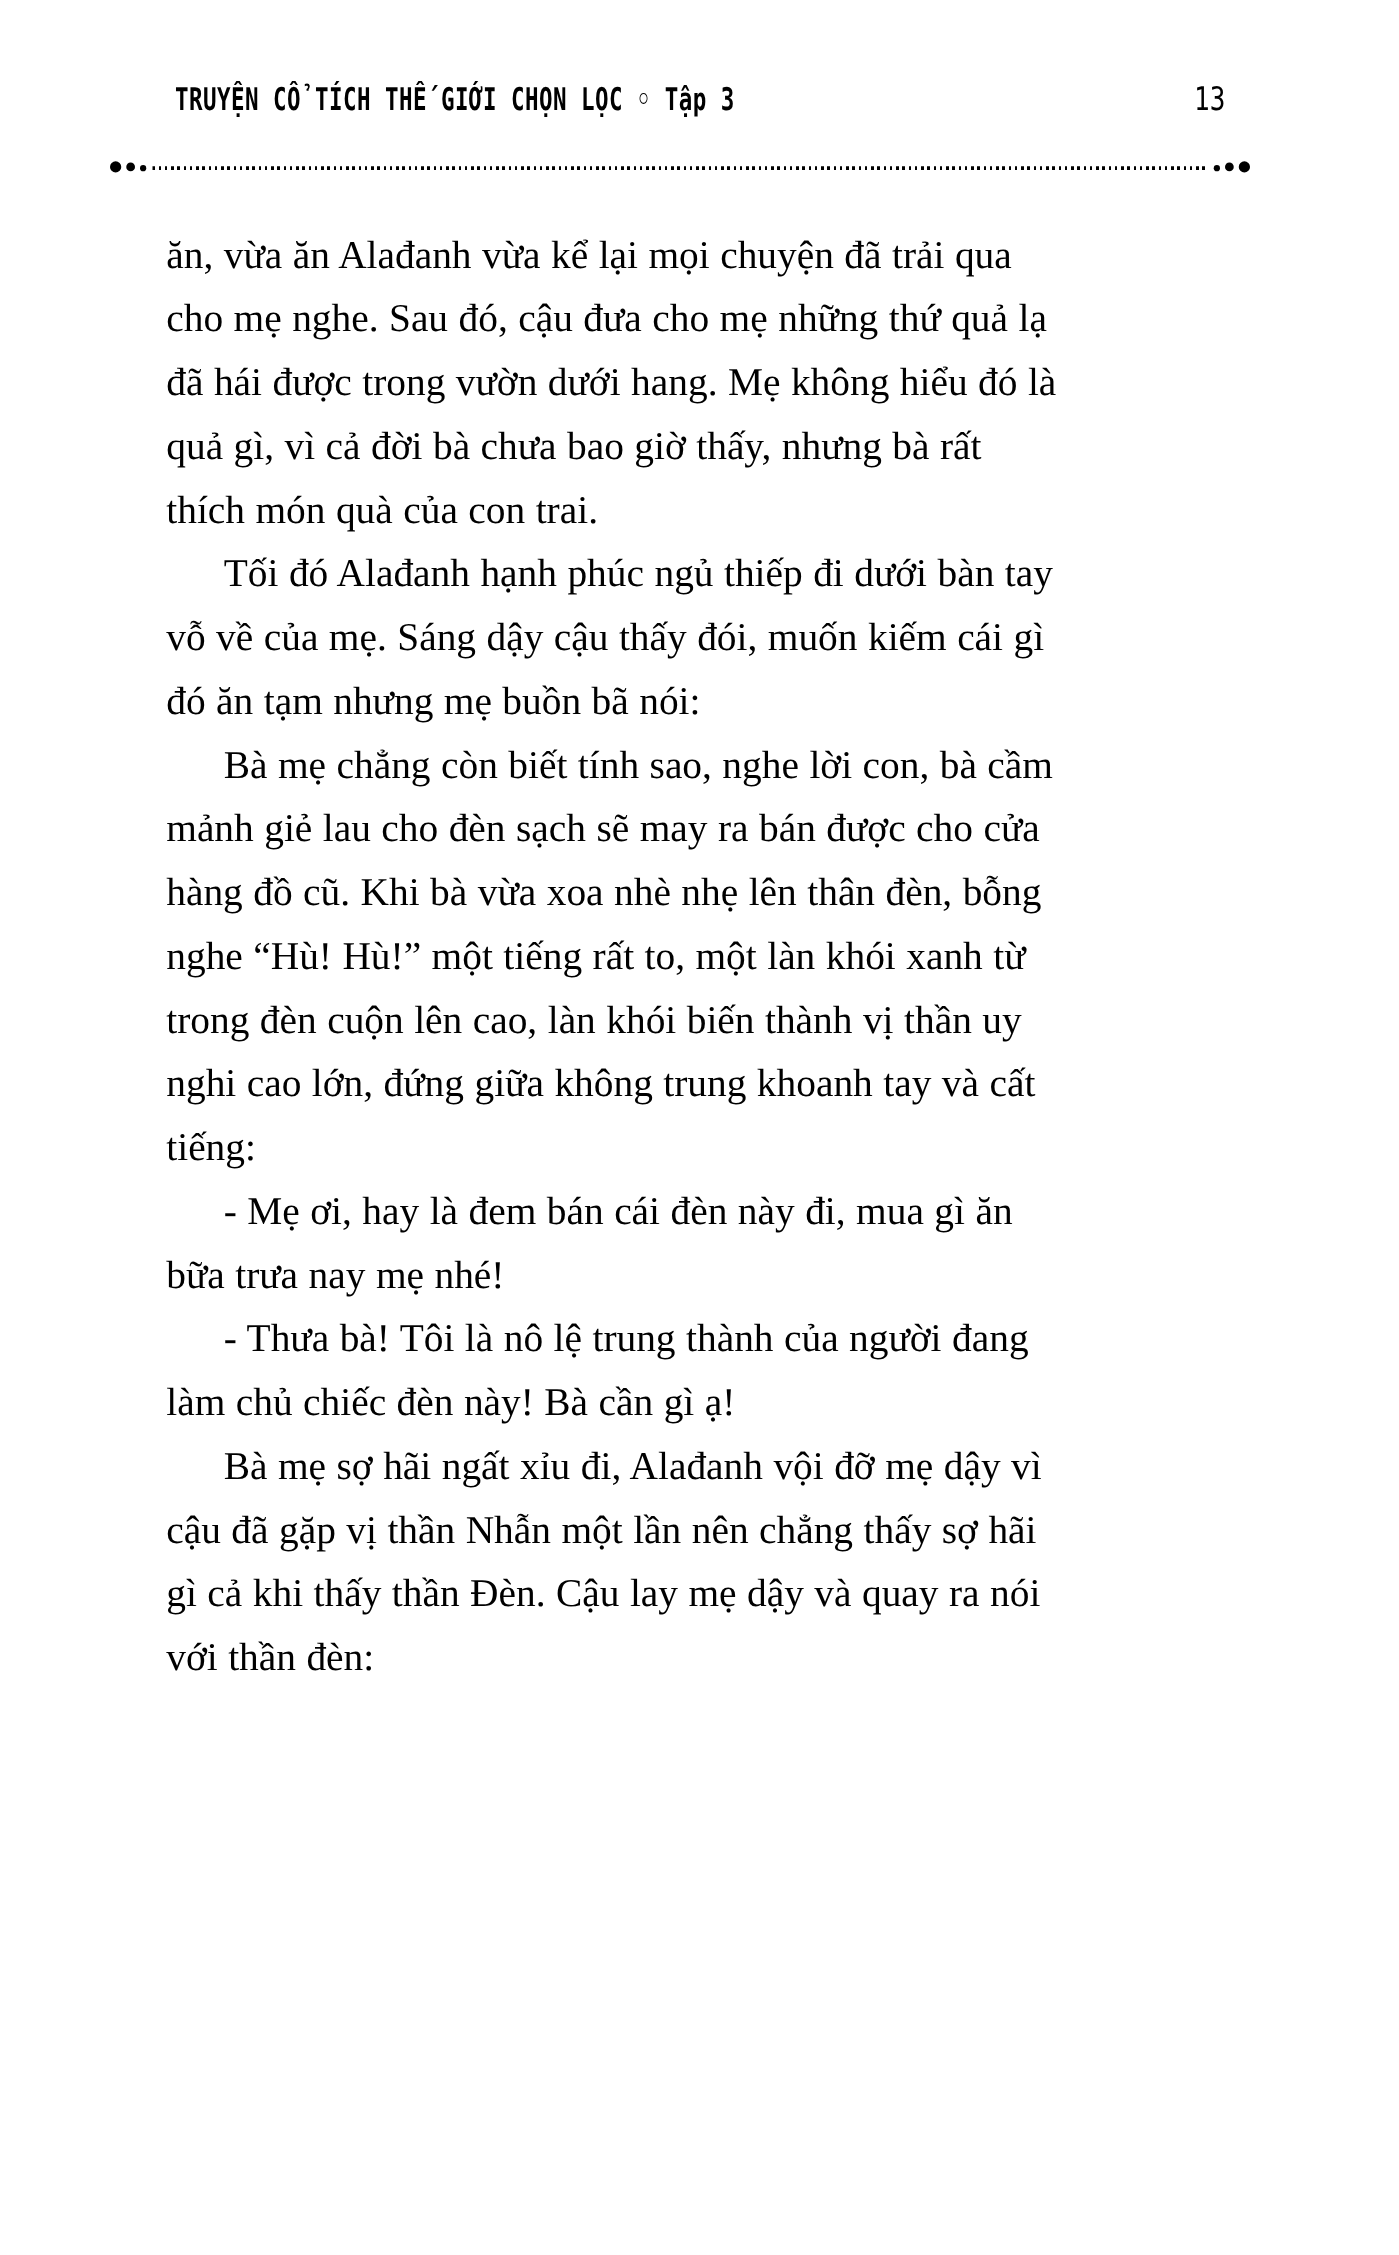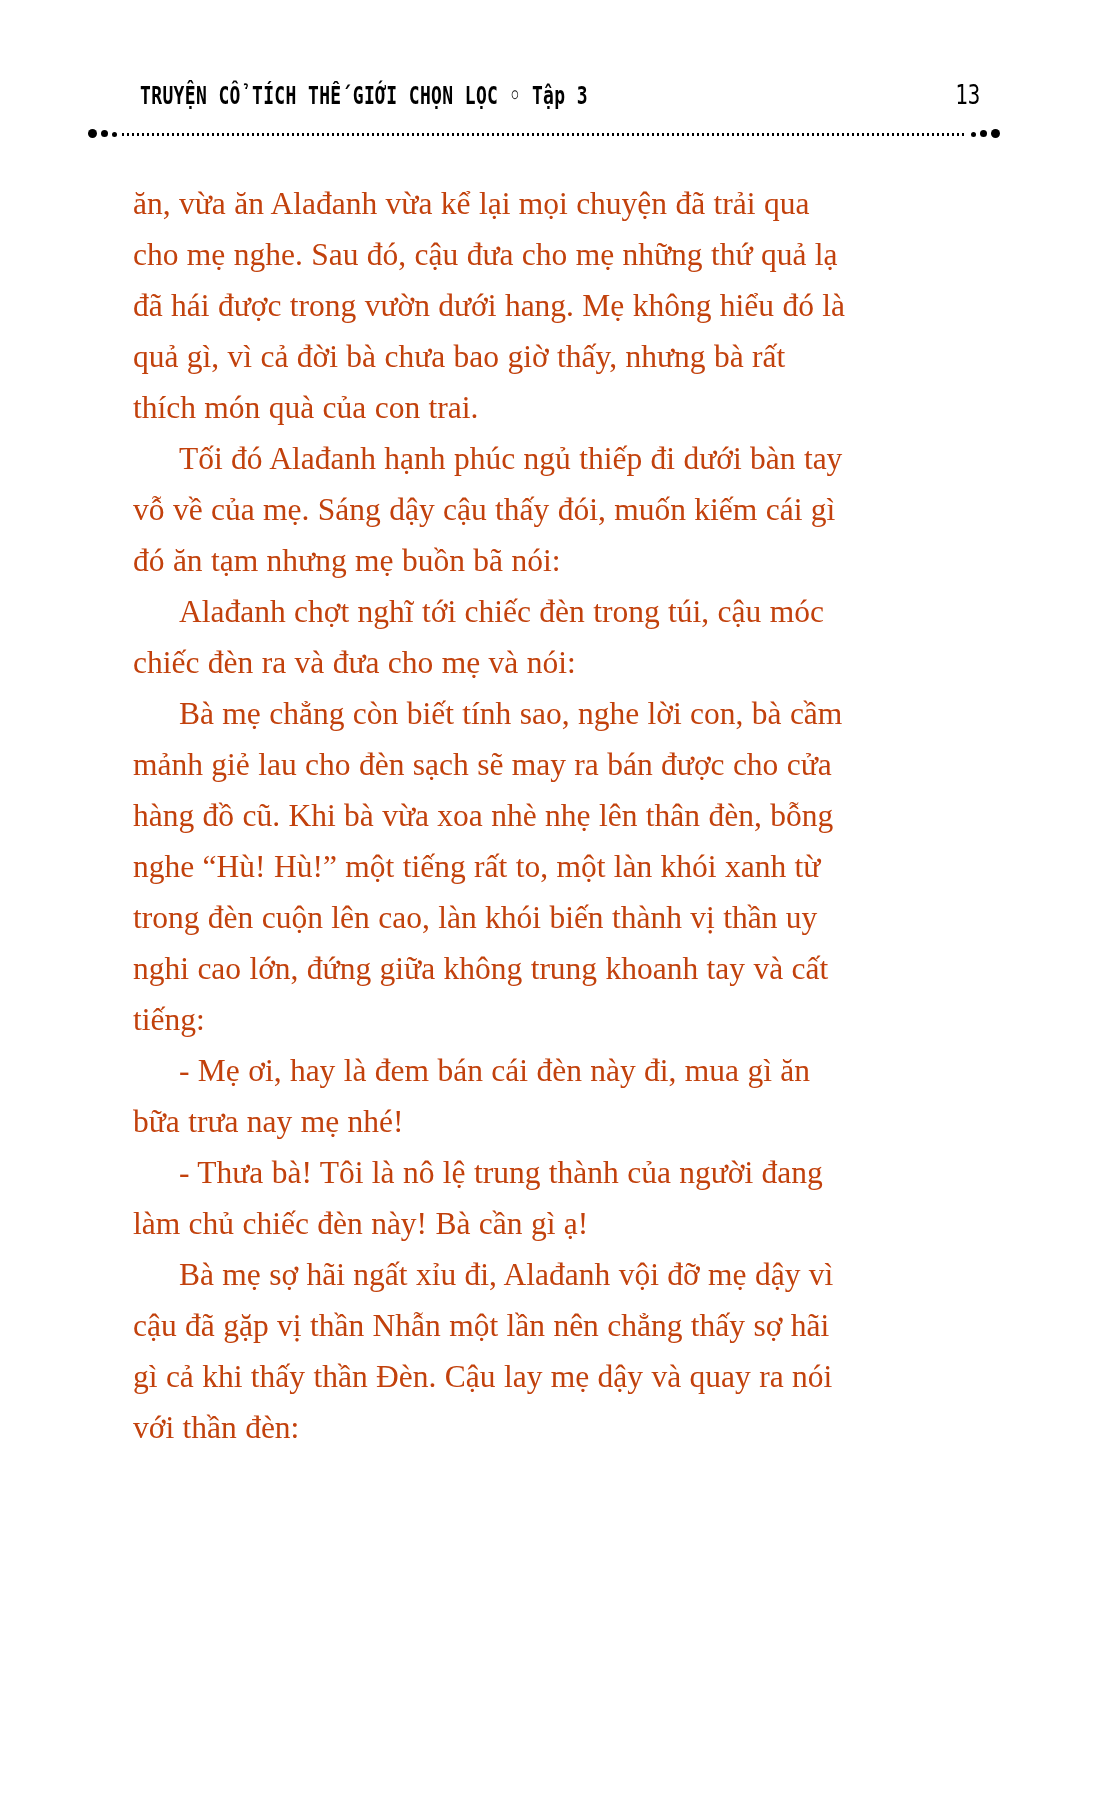--- a/index.html
+++ b/index.html
@@ -22,21 +22,21 @@
     top: 0;
     width: 1119px;
     height: 1804px;
     background: #ffffff;
   }
 
   
   .header {
     position: absolute;
     left: 140px;
-    top: 82px;
+    top: 67px;
     width: 840px;
     height: 40px;
     display: flex;
     align-items: baseline;
     justify-content: space-between;
   }
   .header-title {
     font-family: "DejaVu Sans Mono", monospace;
     font-weight: bold;
     font-size: 25px;
@@ -99,21 +99,21 @@
     top: 178px;
     width: 720px;
   }
   .para {
     margin: 0 0 0px 0;
     font-size: 31.5px;
     line-height: 51px;
     text-align: left;
     text-indent: 0;
     font-family: "Liberation Serif", "DejaVu Serif", serif;
-    color: #c2410c;
+    color: #000000;
     word-spacing: 0.5px;
   }
   .para.indent {
     text-indent: 46px;
   }
   .para + .para {
     margin-top: 0px;
   }
 </style>
 </head>
@@ -132,20 +132,19 @@
     <span class="bead l3"></span>
     <span class="dots"></span>
     <span class="bead r3"></span>
     <span class="bead r2"></span>
     <span class="bead r1"></span>
   </div>
 
   <div class="body-text">
     <p class="para">ăn, vừa ăn Alađanh vừa kể lại mọi chuyện đã trải qua cho mẹ nghe. Sau đó, cậu đưa cho mẹ những thứ quả lạ đã hái được trong vườn dưới hang. Mẹ không hiểu đó là quả gì, vì cả đời bà chưa bao giờ thấy, nhưng bà rất thích món quà của con trai.</p>
     <p class="para indent">Tối đó Alađanh hạnh phúc ngủ thiếp đi dưới bàn tay vỗ về của mẹ. Sáng dậy cậu thấy đói, muốn kiếm cái gì đó ăn tạm nhưng mẹ buồn bã nói:</p>
-    <p class="para indent">Alađanh chợt nghĩ tới chiếc đèn trong túi, cậu móc chiếc đèn ra và đưa cho mẹ và nói:</p>
     <p class="para indent">Bà mẹ chẳng còn biết tính sao, nghe lời con, bà cầm mảnh giẻ lau cho đèn sạch sẽ may ra bán được cho cửa hàng đồ cũ. Khi bà vừa xoa nhè nhẹ lên thân đèn, bỗng nghe “Hù! Hù!” một tiếng rất to, một làn khói xanh từ trong đèn cuộn lên cao, làn khói biến thành vị thần uy nghi cao lớn, đứng giữa không trung khoanh tay và cất tiếng:</p>
     <p class="para indent">- Mẹ ơi, hay là đem bán cái đèn này đi, mua gì ăn bữa trưa nay mẹ nhé!</p>
     <p class="para indent">- Thưa bà! Tôi là nô lệ trung thành của người đang làm chủ chiếc đèn này! Bà cần gì ạ!</p>
     <p class="para indent">Bà mẹ sợ hãi ngất xỉu đi, Alađanh vội đỡ mẹ dậy vì cậu đã gặp vị thần Nhẫn một lần nên chẳng thấy sợ hãi gì cả khi thấy thần Đèn. Cậu lay mẹ dậy và quay ra nói với thần đèn:</p>
   </div>
 
 </div>
 
 </body></html>

